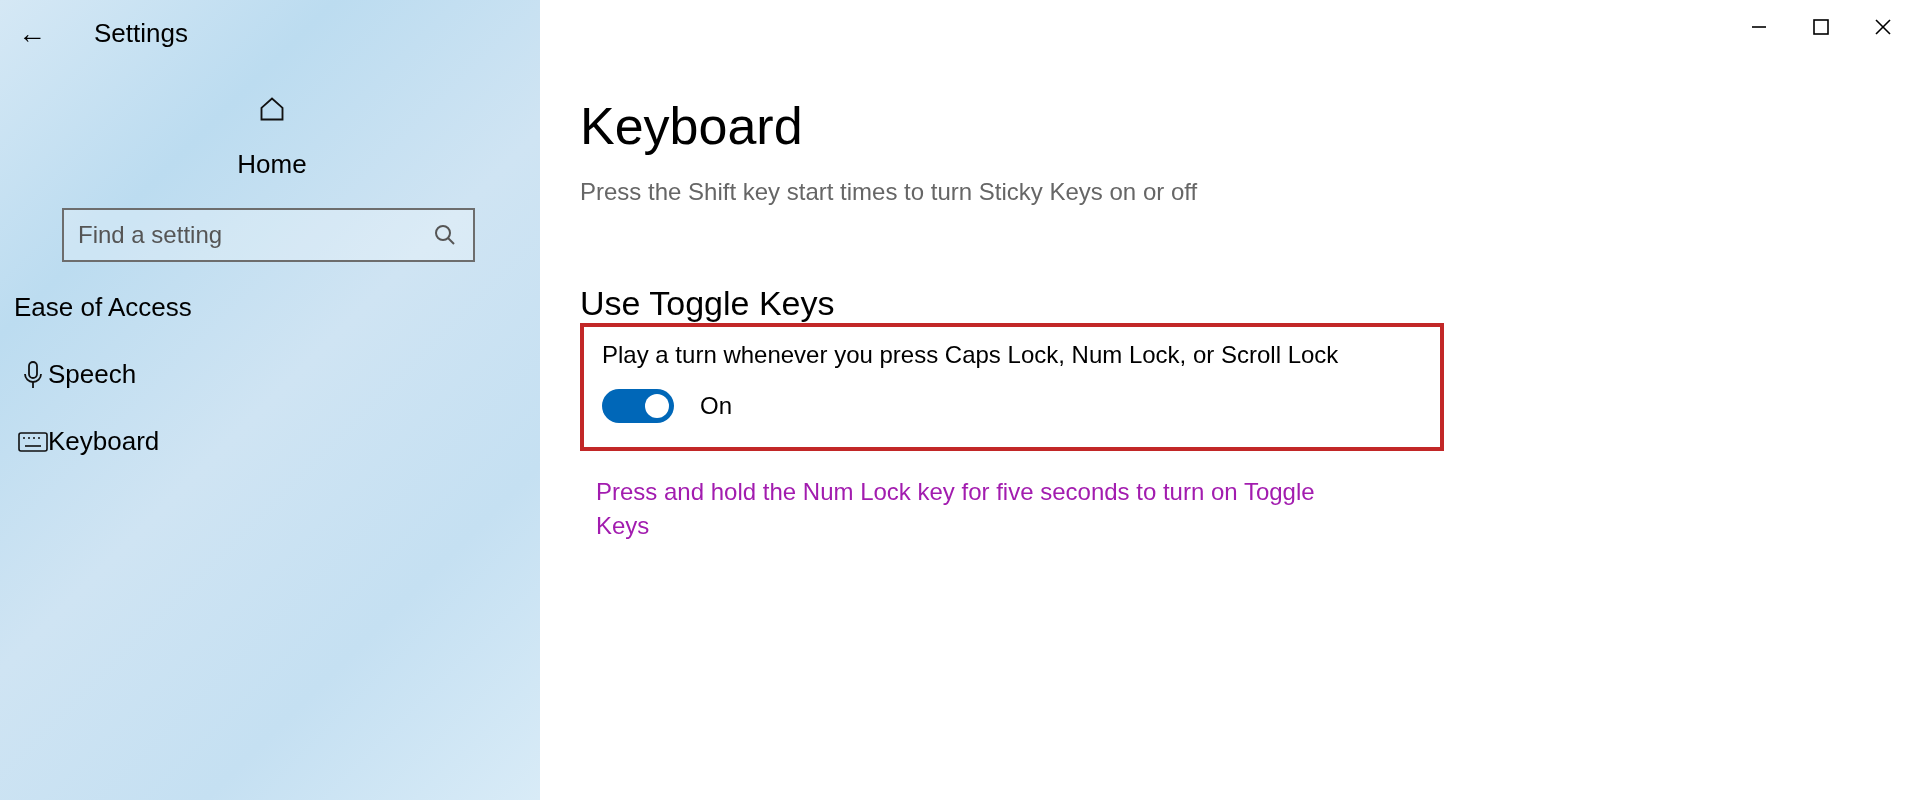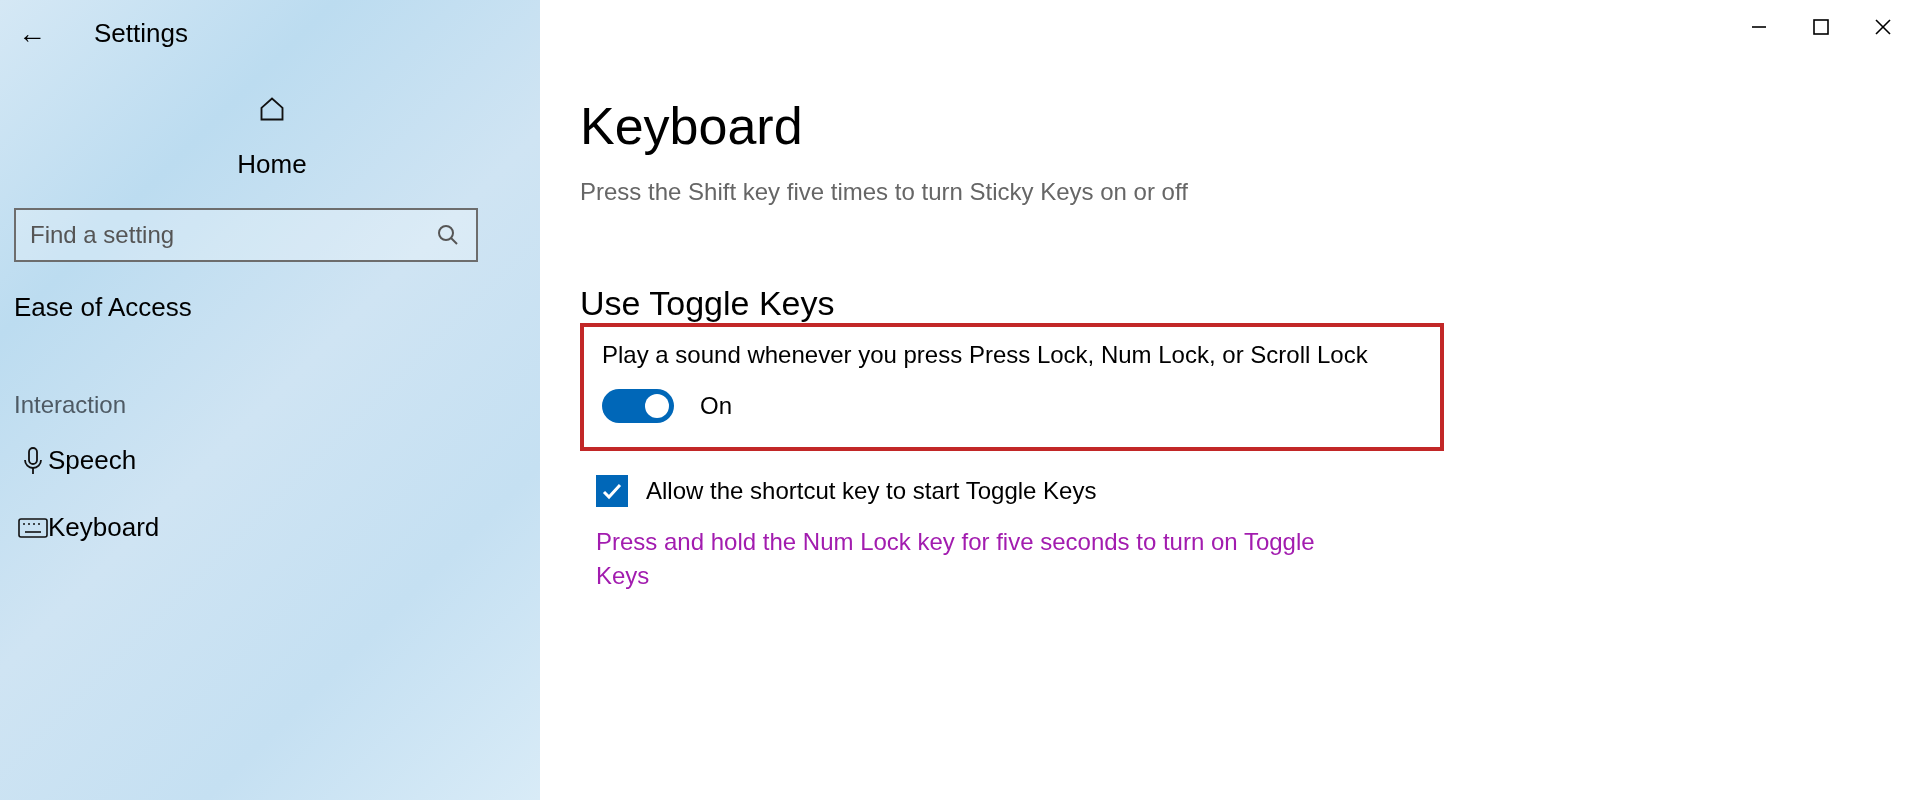--- a/index.html
+++ b/index.html
@@ -15,21 +15,21 @@
     }
     .top-row { display: flex; align-items: center; gap: 28px; padding: 6px 4px 28px 8px; }
     .back-arrow { font-size: 28px; line-height: 1; cursor: pointer; }
     .settings-title { font-size: 26px; font-weight: 400; margin-left: 20px; }
     
     .home-row { display: flex; align-items: center; gap: 26px; padding: 18px 4px 18px 8px; cursor: pointer; flex-direction: column; }
     .home-icon svg { width: 28px; height: 28px; display: block; }
     .home-label { font-size: 26px; }
     
     .search-wrap { margin: 10px 4px 24px 4px; }
-    .search-box { position: relative; width: 464px; height: 54px; border: 2px solid #6d6d6d; background: rgba(255,255,255,0.25); display: flex; align-items: center; }
+    .search-box { position: relative; width: 413px; height: 54px; border: 2px solid #6d6d6d; background: rgba(255,255,255,0.25); display: flex; align-items: center; margin-left: 48px; }
     .search-input { flex: 1; height: 100%; border: none; background: transparent; font-size: 24px; padding: 0 14px; color: #4a4a4a; outline: none; }
     .search-input::placeholder { color: #555; }
     .search-icon { position: absolute; right: 16px; top: 50%; transform: translateY(-50%); color: #555; }
     .search-icon svg { width: 24px; height: 24px; display: block; }
     
     .section-label { font-size: 26px; font-weight: 400; padding: 6px 4px 18px 4px; }
     
     .subgroup-label { font-size: 24px; color: #4e5a64; padding: 50px 4px 8px 4px; }
     
     .nav-item { display: flex; align-items: center; padding: 18px 4px 18px 8px; cursor: pointer; }
@@ -85,21 +85,20 @@
         <svg viewBox="0 0 24 24" fill="none" stroke="#555" stroke-width="2">
             <circle cx="10" cy="10" r="7"></circle>
             <line x1="15" y1="15" x2="21" y2="21"></line>
           </svg>
       </span>
     </div>
   </div>
 
   <div class="section-label">Ease of Access</div>
 
-  <div class="subgroup-label">Interaction</div>
 
   <div class="nav-item">
     <span class="nav-icon">
       <svg width="24" height="30" viewBox="0 0 24 30" fill="none" stroke="#111" stroke-width="1.8">
           <rect x="8" y="2" width="8" height="16" rx="4"></rect>
           <path d="M4 14a8 8 0 0 0 16 0"></path>
           <line x1="12" y1="22" x2="12" y2="28"></line>
         </svg>
     </span>
     <span class="nav-text">Speech</span>
@@ -136,37 +135,29 @@
     <div class="wc-btn">
       <svg width="18" height="18" viewBox="0 0 18 18" stroke="#000" stroke-width="1.6">
           <line x1="2" y1="2" x2="16" y2="16"></line>
           <line x1="16" y1="2" x2="2" y2="16"></line>
         </svg>
     </div>
   </div>
 
   <div class="content">
     <h1 class="page-title">Keyboard</h1>
-    <p class="sub-desc">Press the Shift key five times to turn Sticky Keys on or off</p>
+    <p class="sub-desc">Press the Shift key start times to turn Sticky Keys on or off</p>
 
     <h2 class="section-title">Use Toggle Keys</h2>
 
     <div class="highlight-box">
-      <p class="toggle-desc">Play a sound whenever you press Press Lock, Num Lock, or Scroll Lock</p>
+      <p class="toggle-desc">Play a turn whenever you press Caps Lock, Num Lock, or Scroll Lock</p>
       <div class="toggle-row">
         <div class="toggle-switch">
           <div class="toggle-knob"></div>
         </div>
         <span class="toggle-state">On</span>
       </div>
     </div>
 
-    <div class="checkbox-row">
-      <div class="checkbox">
-        <svg width="24" height="24" viewBox="0 0 24 24" fill="none" stroke="#fff" stroke-width="3">
-            <polyline points="4,13 9,18 20,6"></polyline>
-          </svg>
-      </div>
-      <span class="checkbox-label">Allow the shortcut key to start Toggle Keys</span>
-    </div>
     <p class="hint-text">Press and hold the Num Lock key for five seconds to turn on Toggle Keys</p>
   </div>
 </div>
 
 </body></html>

